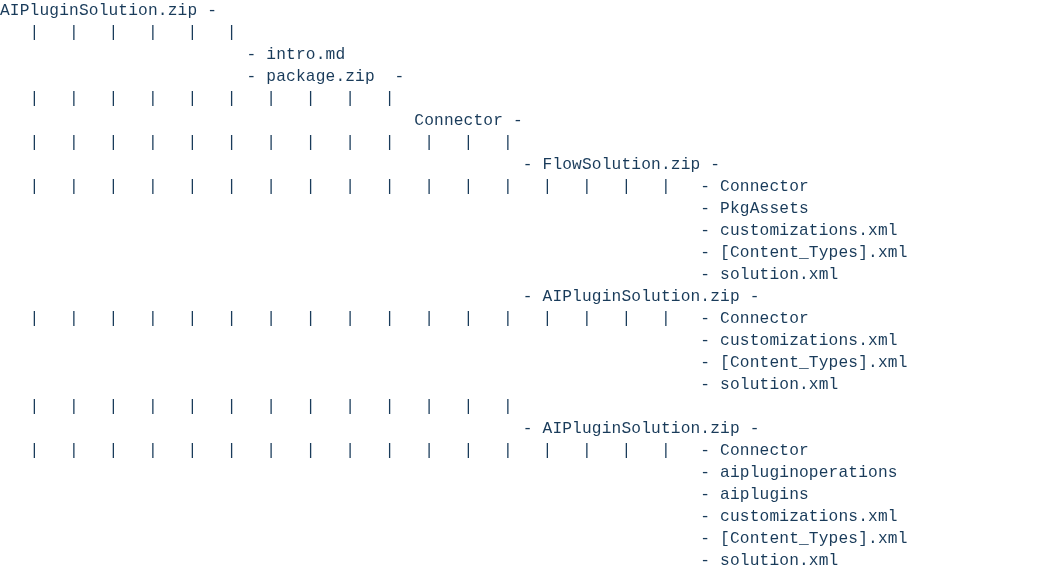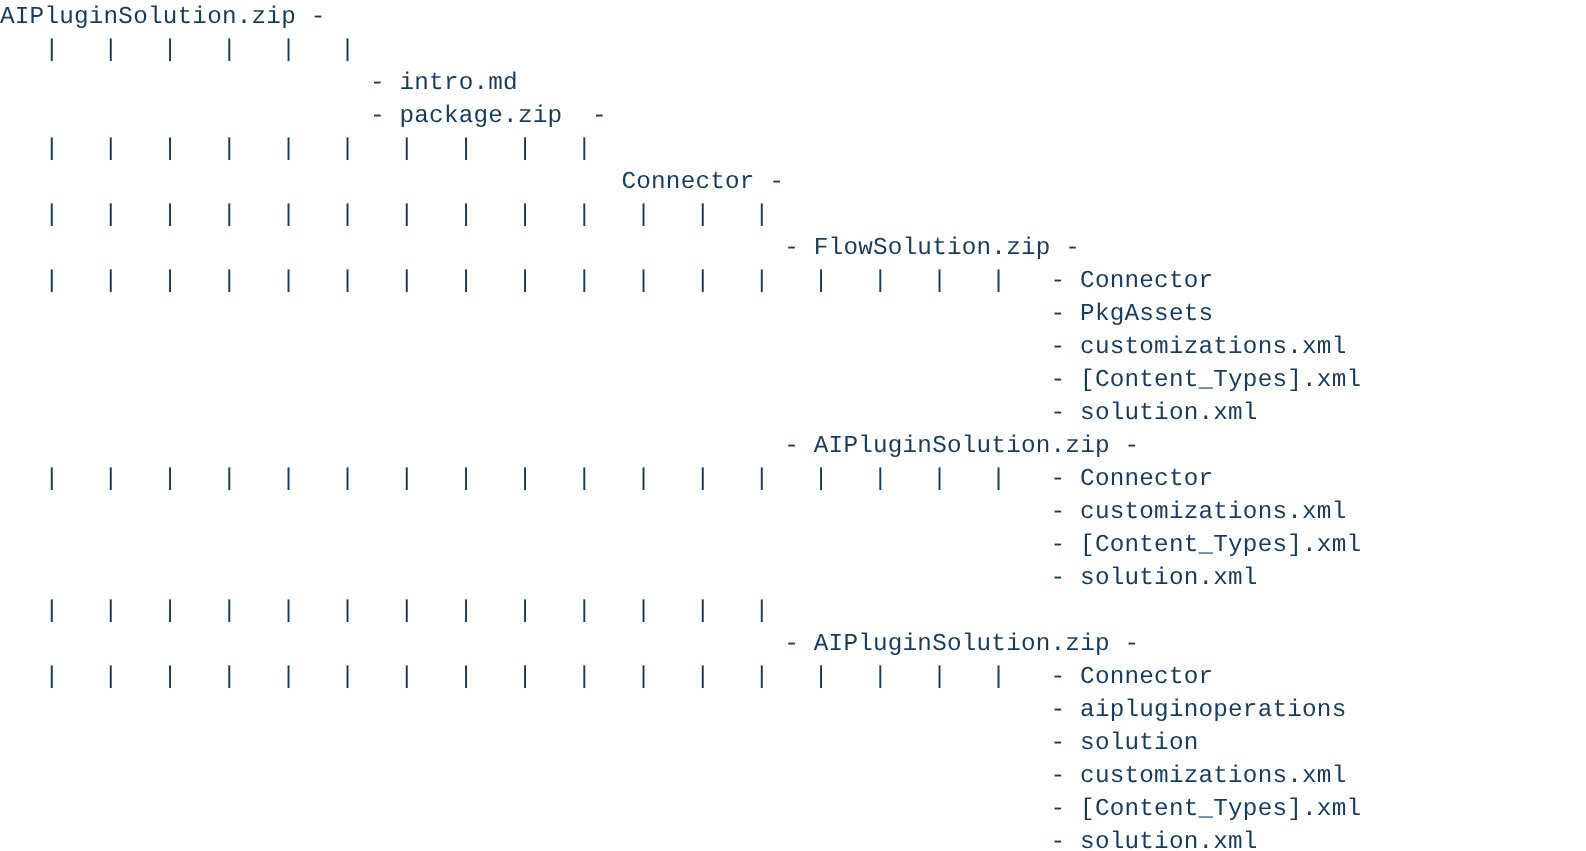--- a/index.html
+++ b/index.html
@@ -42,16 +42,16 @@
                                                                        - <span>solution.xml</span>
                                                      - <span>AIPluginSolution.zip</span> -
    |   |   |   |   |   |   |   |   |   |   |   |   |   |   |   |   |   - <span>Connector</span>
                                                                        - <span>customizations.xml</span>
                                                                        - <span>[Content_Types].xml</span>
                                                                        - <span>solution.xml</span>
    |   |   |   |   |   |   |   |   |   |   |   |   |
                                                      - <span>AIPluginSolution.zip</span> -
    |   |   |   |   |   |   |   |   |   |   |   |   |   |   |   |   |   - <span>Connector</span>
                                                                        - <span>aipluginoperations</span>
-                                                                       - <span>solution</span>
+                                                                       - <span>aiplugins</span>
                                                                        - <span>customizations.xml</span>
                                                                        - <span>[Content_Types].xml</span>
                                                                        - <span>solution.xml</span></pre>
 
 </body></html>

